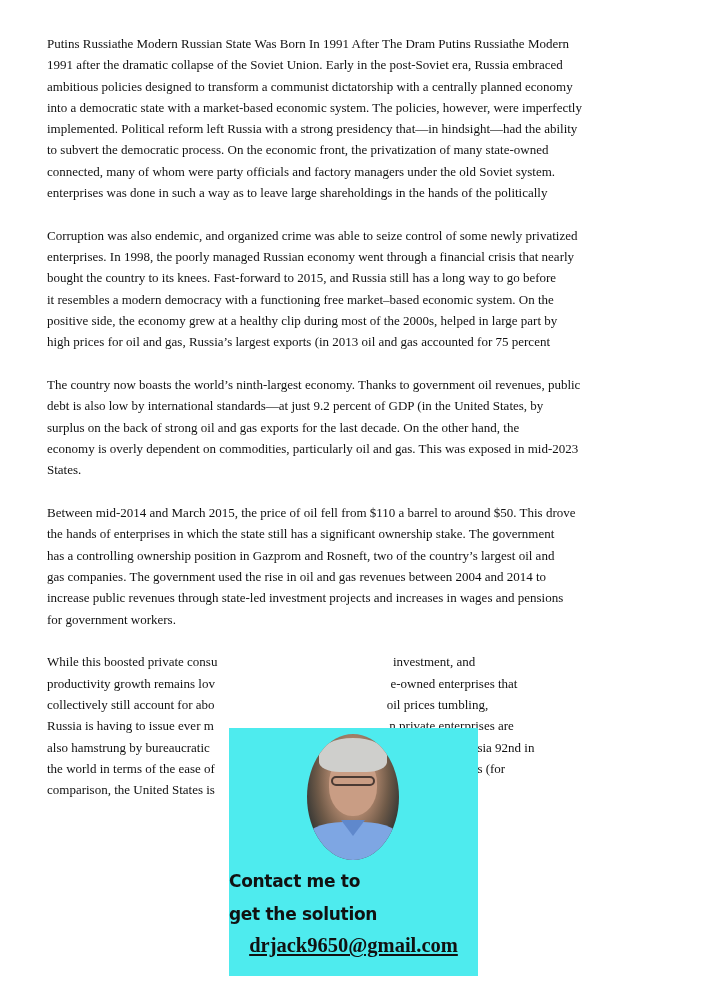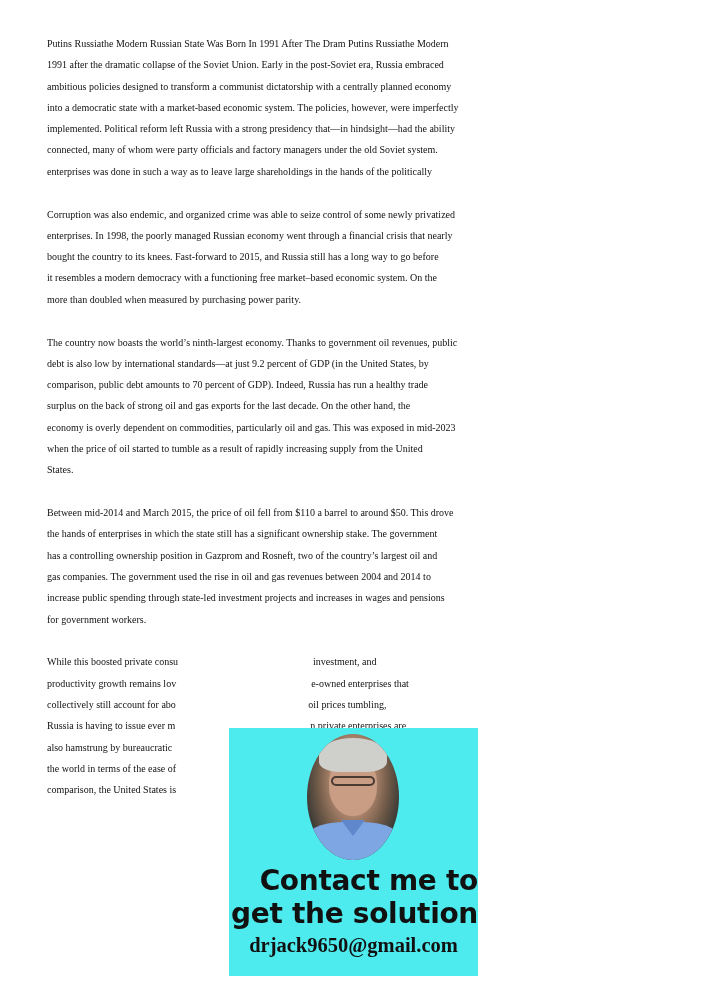--- a/index.html
+++ b/index.html
@@ -1,85 +1,85 @@
 <!DOCTYPE html>
 <html><head>
 <meta charset="utf-8">
 <style>
   html, body { margin: 0; padding: 0; background: #ffffff; }
   body { width: 708px; height: 1000px; position: relative; overflow: hidden; }
   .page {
     position: absolute; left: 47px; top: 33px; width: 600px;
-    font-family: "Liberation Serif", serif; font-size: 10px; line-height: 21.3px;
+    font-family: "Liberation Serif", serif; font-size: 13px; line-height: 21.3px;
     color: #111111;
   }
   .para { margin: 0 0 21.5px 0; }
   .line { display: block; white-space: nowrap; }
   .overlay {
     position: absolute; left: 229px; top: 728px; width: 249px; height: 248px;
     background: #4eebee;
   }
   .portrait {
     position: absolute; left: 78px; top: 6px; width: 92px; height: 126px;
     border-radius: 50%; overflow: hidden;
     background: radial-gradient(ellipse at 50% 35%, #c9a58c 0%, #b48a70 30%, #6f5a48 55%, #3b3a36 75%);
   }
   .portrait .hair { position:absolute; left:12px; top:4px; width:68px; height:34px; border-radius:50% 50% 30% 30%; background:#cfcfcc; }
   .portrait .face { position:absolute; left:22px; top:22px; width:48px; height:60px; border-radius:45% 45% 48% 48%; background:#c99d84; }
   .portrait .glasses { position:absolute; left:24px; top:42px; width:44px; height:10px; border:2px solid #4a3a33; border-radius:6px; box-sizing:border-box; }
   .portrait .shirt { position:absolute; left:-4px; top:88px; width:100px; height:50px; border-radius:40% 40% 0 0; background:#7ea6e3; }
   .portrait .collar { position:absolute; left:34px; top:86px; width:24px; height:16px; background:#5f88cc; clip-path: polygon(0 0, 50% 100%, 100% 0); }
   .cta {
-    position: absolute; left: 0; width: 249px; text-align: right;
+    position: absolute; left: 0; width: 249px; text-align: left;
     font-family: "DejaVu Sans", sans-serif; font-weight: bold; color: #111111;
-    font-size: 28px; line-height: 30px; letter-spacing: -0.3px;
+    font-size: 17px; line-height: 30px; letter-spacing: -0.3px;
   }
   .cta1 { top: 138px; }
   .cta2 { top: 171px; }
   .email {
     position: absolute; left: 0; top: 204px; width: 249px; text-align: center;
     font-family: "Liberation Serif", serif; font-weight: bold; color: #111111;
-    font-size: 20.5px; line-height: 26px;
+    font-size: 20.5px; line-height: 26px; text-decoration: underline;
   }
 </style>
 </head>
 <body>
 
 <div class="page">
   <p class="para">
     <span class="line">Putins Russiathe Modern Russian State Was Born In 1991 After The Dram Putins Russiathe Modern</span>
     <span class="line">1991 after the dramatic collapse of the Soviet Union. Early in the post-Soviet era, Russia embraced</span>
     <span class="line">ambitious policies designed to transform a communist dictatorship with a centrally planned economy</span>
     <span class="line">into a democratic state with a market-based economic system. The policies, however, were imperfectly</span>
     <span class="line">implemented. Political reform left Russia with a strong presidency that—in hindsight—had the ability</span>
+    <span class="line">to subvert the democratic process. On the economic front, the privatization of many state-owned</span>
     <span class="line">connected, many of whom were party officials and factory managers under the old Soviet system.</span>
     <span class="line">enterprises was done in such a way as to leave large shareholdings in the hands of the politically</span>
   </p>
   <p class="para">
     <span class="line">Corruption was also endemic, and organized crime was able to seize control of some newly privatized</span>
     <span class="line">enterprises. In 1998, the poorly managed Russian economy went through a financial crisis that nearly</span>
     <span class="line">bought the country to its knees. Fast-forward to 2015, and Russia still has a long way to go before</span>
     <span class="line">it resembles a modern democracy with a functioning free market–based economic system. On the</span>
-    <span class="line">more than doubled when measured by purchasing power parity.</span>
+    <span class="line">positive side, the economy grew at a healthy clip during most of the 2000s, helped in large part by</span>
+    <span class="line">high prices for oil and gas, Russia’s largest exports (in 2013 oil and gas accounted for 75 percent</span>
   </p>
   <p class="para">
     <span class="line">The country now boasts the world’s ninth-largest economy. Thanks to government oil revenues, public</span>
     <span class="line">debt is also low by international standards—at just 9.2 percent of GDP (in the United States, by</span>
-    <span class="line">comparison, public debt amounts to 70 percent of GDP). Indeed, Russia has run a healthy trade</span>
     <span class="line">surplus on the back of strong oil and gas exports for the last decade. On the other hand, the</span>
     <span class="line">economy is overly dependent on commodities, particularly oil and gas. This was exposed in mid-2023</span>
-    <span class="line">when the price of oil started to tumble as a result of rapidly increasing supply from the United</span>
     <span class="line">States.</span>
   </p>
   <p class="para">
     <span class="line">Between mid-2014 and March 2015, the price of oil fell from $110 a barrel to around $50. This drove</span>
     <span class="line">the hands of enterprises in which the state still has a significant ownership stake. The government</span>
     <span class="line">has a controlling ownership position in Gazprom and Rosneft, two of the country’s largest oil and</span>
     <span class="line">gas companies. The government used the rise in oil and gas revenues between 2004 and 2014 to</span>
-    <span class="line">increase public spending through state-led investment projects and increases in wages and pensions</span>
+    <span class="line">increase public revenues through state-led investment projects and increases in wages and pensions</span>
     <span class="line">for government workers.</span>
   </p>
   <p class="para">
     <span class="line" style="white-space:pre">While this boosted private consu                                                      investment, and</span>
     <span class="line" style="white-space:pre">productivity growth remains lov                                                      e-owned enterprises that</span>
     <span class="line" style="white-space:pre">collectively still account for abo                                                     oil prices tumbling,</span>
     <span class="line" style="white-space:pre">Russia is having to issue ever m                                                      n private enterprises are</span>
     <span class="line" style="white-space:pre">also hamstrung by bureaucratic                                                      d Bank ranks Russia 92nd in</span>
     <span class="line" style="white-space:pre">the world in terms of the ease of                                                     starting a business (for</span>
     <span class="line" style="white-space:pre">comparison, the United States is</span>

